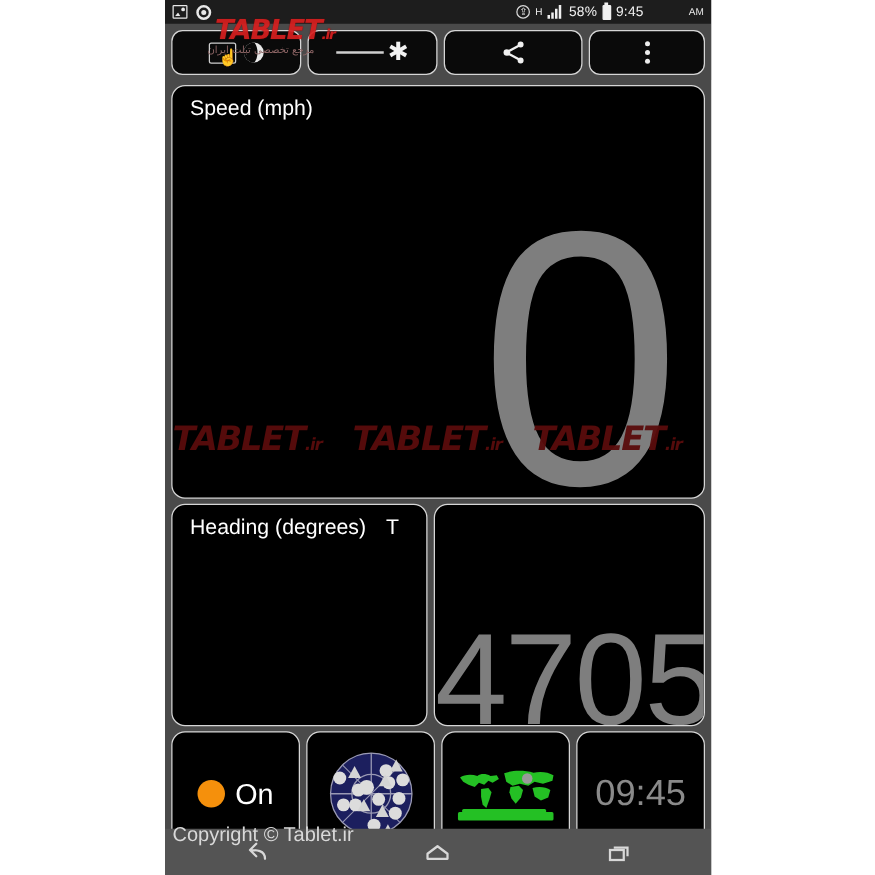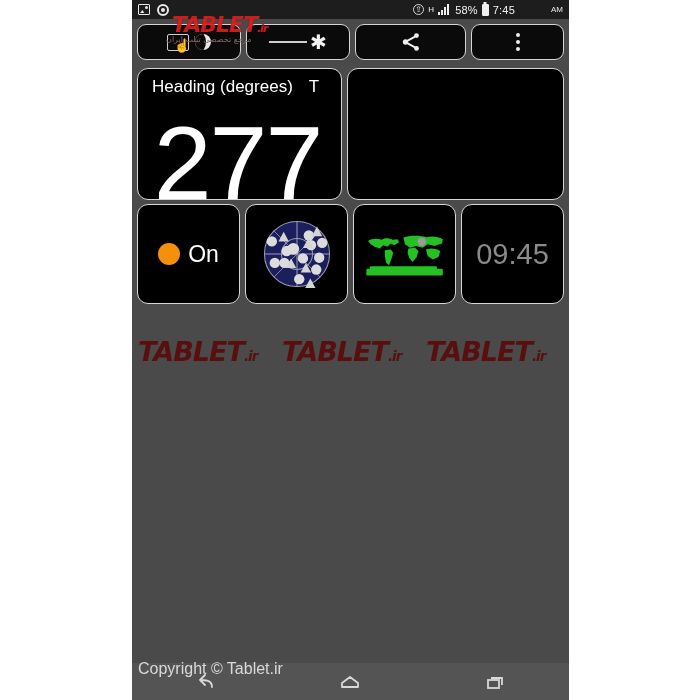--- a/index.html
+++ b/index.html
@@ -150,21 +150,21 @@
     font-size: 290px;
     line-height: 1;
     font-weight: 400;
     color: #7e7e7e;
     letter-spacing: -4px;
   }
 
   #midRow {
     display: flex; gap: 5px;
     margin: 4px 5px 0 5px;
-    height: 132px;
+    height: 178px;
     border-radius: 11px;
   }
   #headingPanel { flex: 0 0 205px; }
   #altitudePanel { flex: 1 1 auto; }
   .big-num {
     position: absolute;
     left: 0; right: 4px; bottom: -16px;
     text-align: center;
     font-size: 104px; line-height: 1;
     letter-spacing: -2px;
@@ -258,21 +258,21 @@
         <span class="icon-bt">⇪</span>
         <span class="sb-txt small">H</span>
         <span class="icon-signal">
             <i></i>
             <i></i>
             <i></i>
             <i></i>
           </span>
         <span class="sb-txt">58%</span>
         <span class="icon-batt"></span>
-        <span class="sb-txt">7:45</span>
+        <span class="sb-txt">9:45</span>
         <span class="sb-ampm">AM</span>
       </div>
     </div>
 
     <div id="toolbar">
 
       <div class="tbtn lock">
         <span class="ic-screen">
           <span class="hand">☝</span>
         </span>
@@ -295,31 +295,35 @@
 
       <div class="tbtn more">
         <span class="ic-more">
           <span></span>
             <span></span>
             <span></span>
         </span>
       </div>
     </div>
 
+    <div class="panel" id="speedPanel">
+      <div class="panel-label">Speed (mph)</div>
+      <div id="speedValue">0</div>
+    </div>
 
     <div id="midRow">
 
       <div class="panel" id="headingPanel">
         <div class="panel-label">
           <span>Heading (degrees)</span><span class="suffix">T</span>
         </div>
-        <div class="big-num" id="headingValue">277</div>
       </div>
 
       <div class="panel" id="altitudePanel">
+        <div class="big-num" id="altitudeValue">4705</div>
       </div>
     </div>
 
     <div id="bottomRow">
 
       <div class="panel" id="gpsTile">
         <span class="dot-on"></span>
         <span class="on-text">On</span>
       </div>
 

